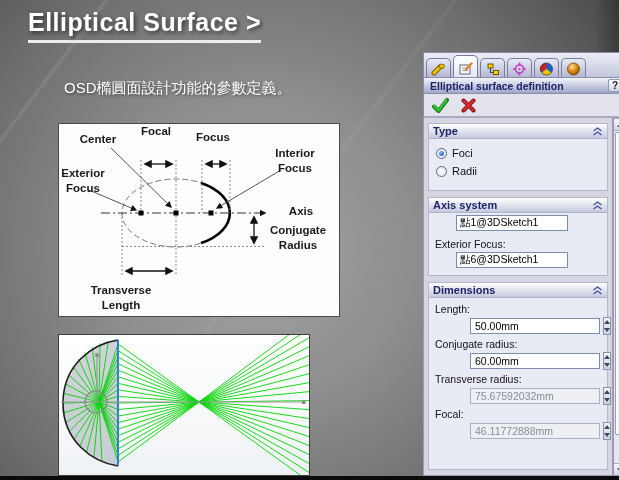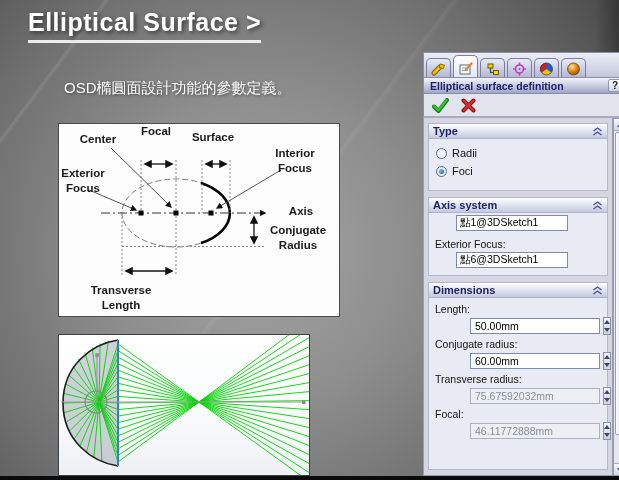--- a/index.html
+++ b/index.html
@@ -156,21 +156,21 @@
       </g>
 
       <g stroke="#555" stroke-width="1">
         <line x1="52" y1="24" x2="112" y2="83" marker-end="url(#ar)"></line>
         <line x1="30" y1="66" x2="77" y2="86" marker-end="url(#ar)"></line>
         <line x1="222" y1="46" x2="158" y2="84" marker-end="url(#ar)"></line>
       </g>
     </svg>
     <div class="dlabel" style="left:39px;top:8px;">Center</div>
     <div class="dlabel" style="left:97px;top:0;">Focal</div>
-    <div class="dlabel" style="left:154px;top:6px;">Surface</div>
+    <div class="dlabel" style="left:154px;top:6px;">Focus</div>
     <div class="dlabel" style="left:24px;top:42px;width:66px;">Exterior Focus</div>
     <div class="dlabel" style="left:236px;top:22px;width:62px;">Interior Focus</div>
     <div class="dlabel" style="left:242px;top:80px;">Axis</div>
     <div class="dlabel" style="left:239px;top:99px;width:78px;">Conjugate Radius</div>
     <div class="dlabel" style="left:62px;top:159px;width:92px;">Transverse Length</div>
   </div>
 
   <div class="raybox">
     <svg id="raysvg" width="250" height="140" viewBox="0 0 250 140">
 
@@ -338,26 +338,26 @@
 
       <div class="section">
         <div class="sec-header">
           <span>Type</span>
           <svg width="11" height="9" viewBox="0 0 11 9">
             <path d="M1.5 4 L5.5 1 L9.5 4 M1.5 8 L5.5 5 L9.5 8" fill="none" stroke="#44509a" stroke-width="1.4"></path>
           </svg>
         </div>
         <div class="sec-body">
           <div class="radio-row">
+            <span class="radio on"></span>
+            <span>Foci</span>
+          </div>
+          <div class="radio-row">
             <span class="radio"></span>
             <span>Radii</span>
-          </div>
-          <div class="radio-row">
-            <span class="radio on"></span>
-            <span>Foci</span>
           </div>
         </div>
       </div>
 
       <div class="section">
         <div class="sec-header">
           <span>Axis system</span>
           <svg width="11" height="9" viewBox="0 0 11 9">
             <path d="M1.5 4 L5.5 1 L9.5 4 M1.5 8 L5.5 5 L9.5 8" fill="none" stroke="#44509a" stroke-width="1.4"></path>
           </svg>

